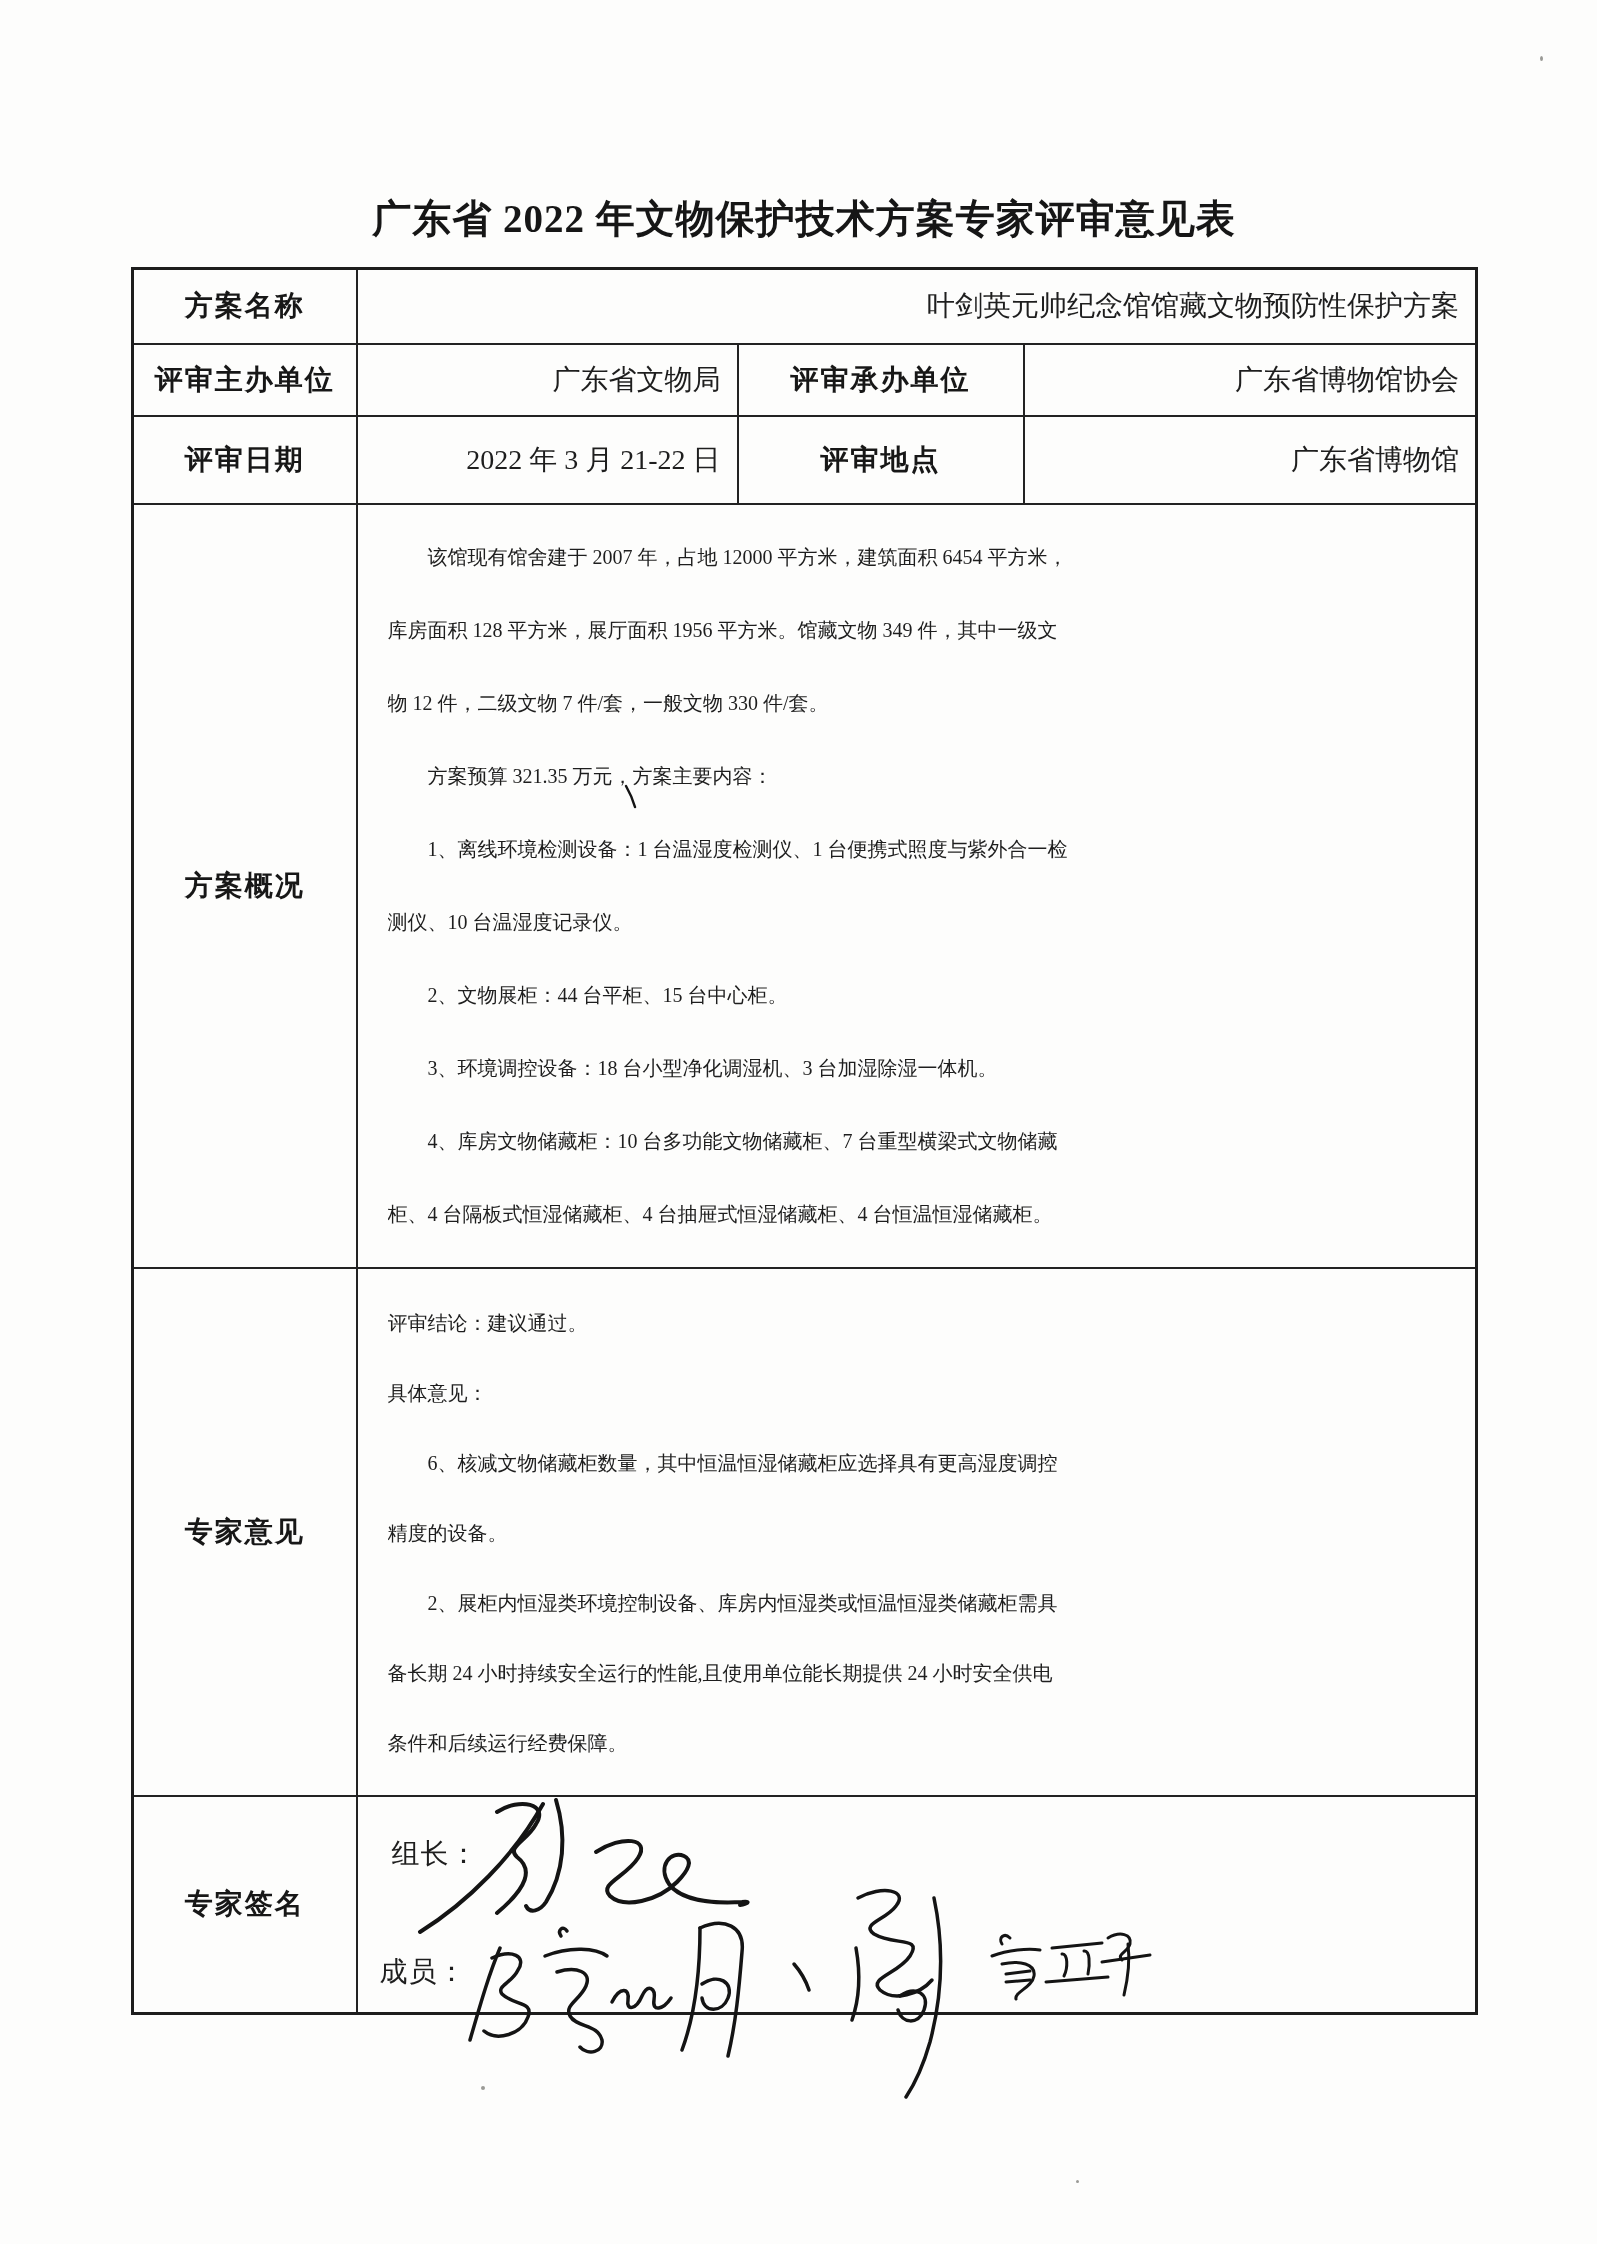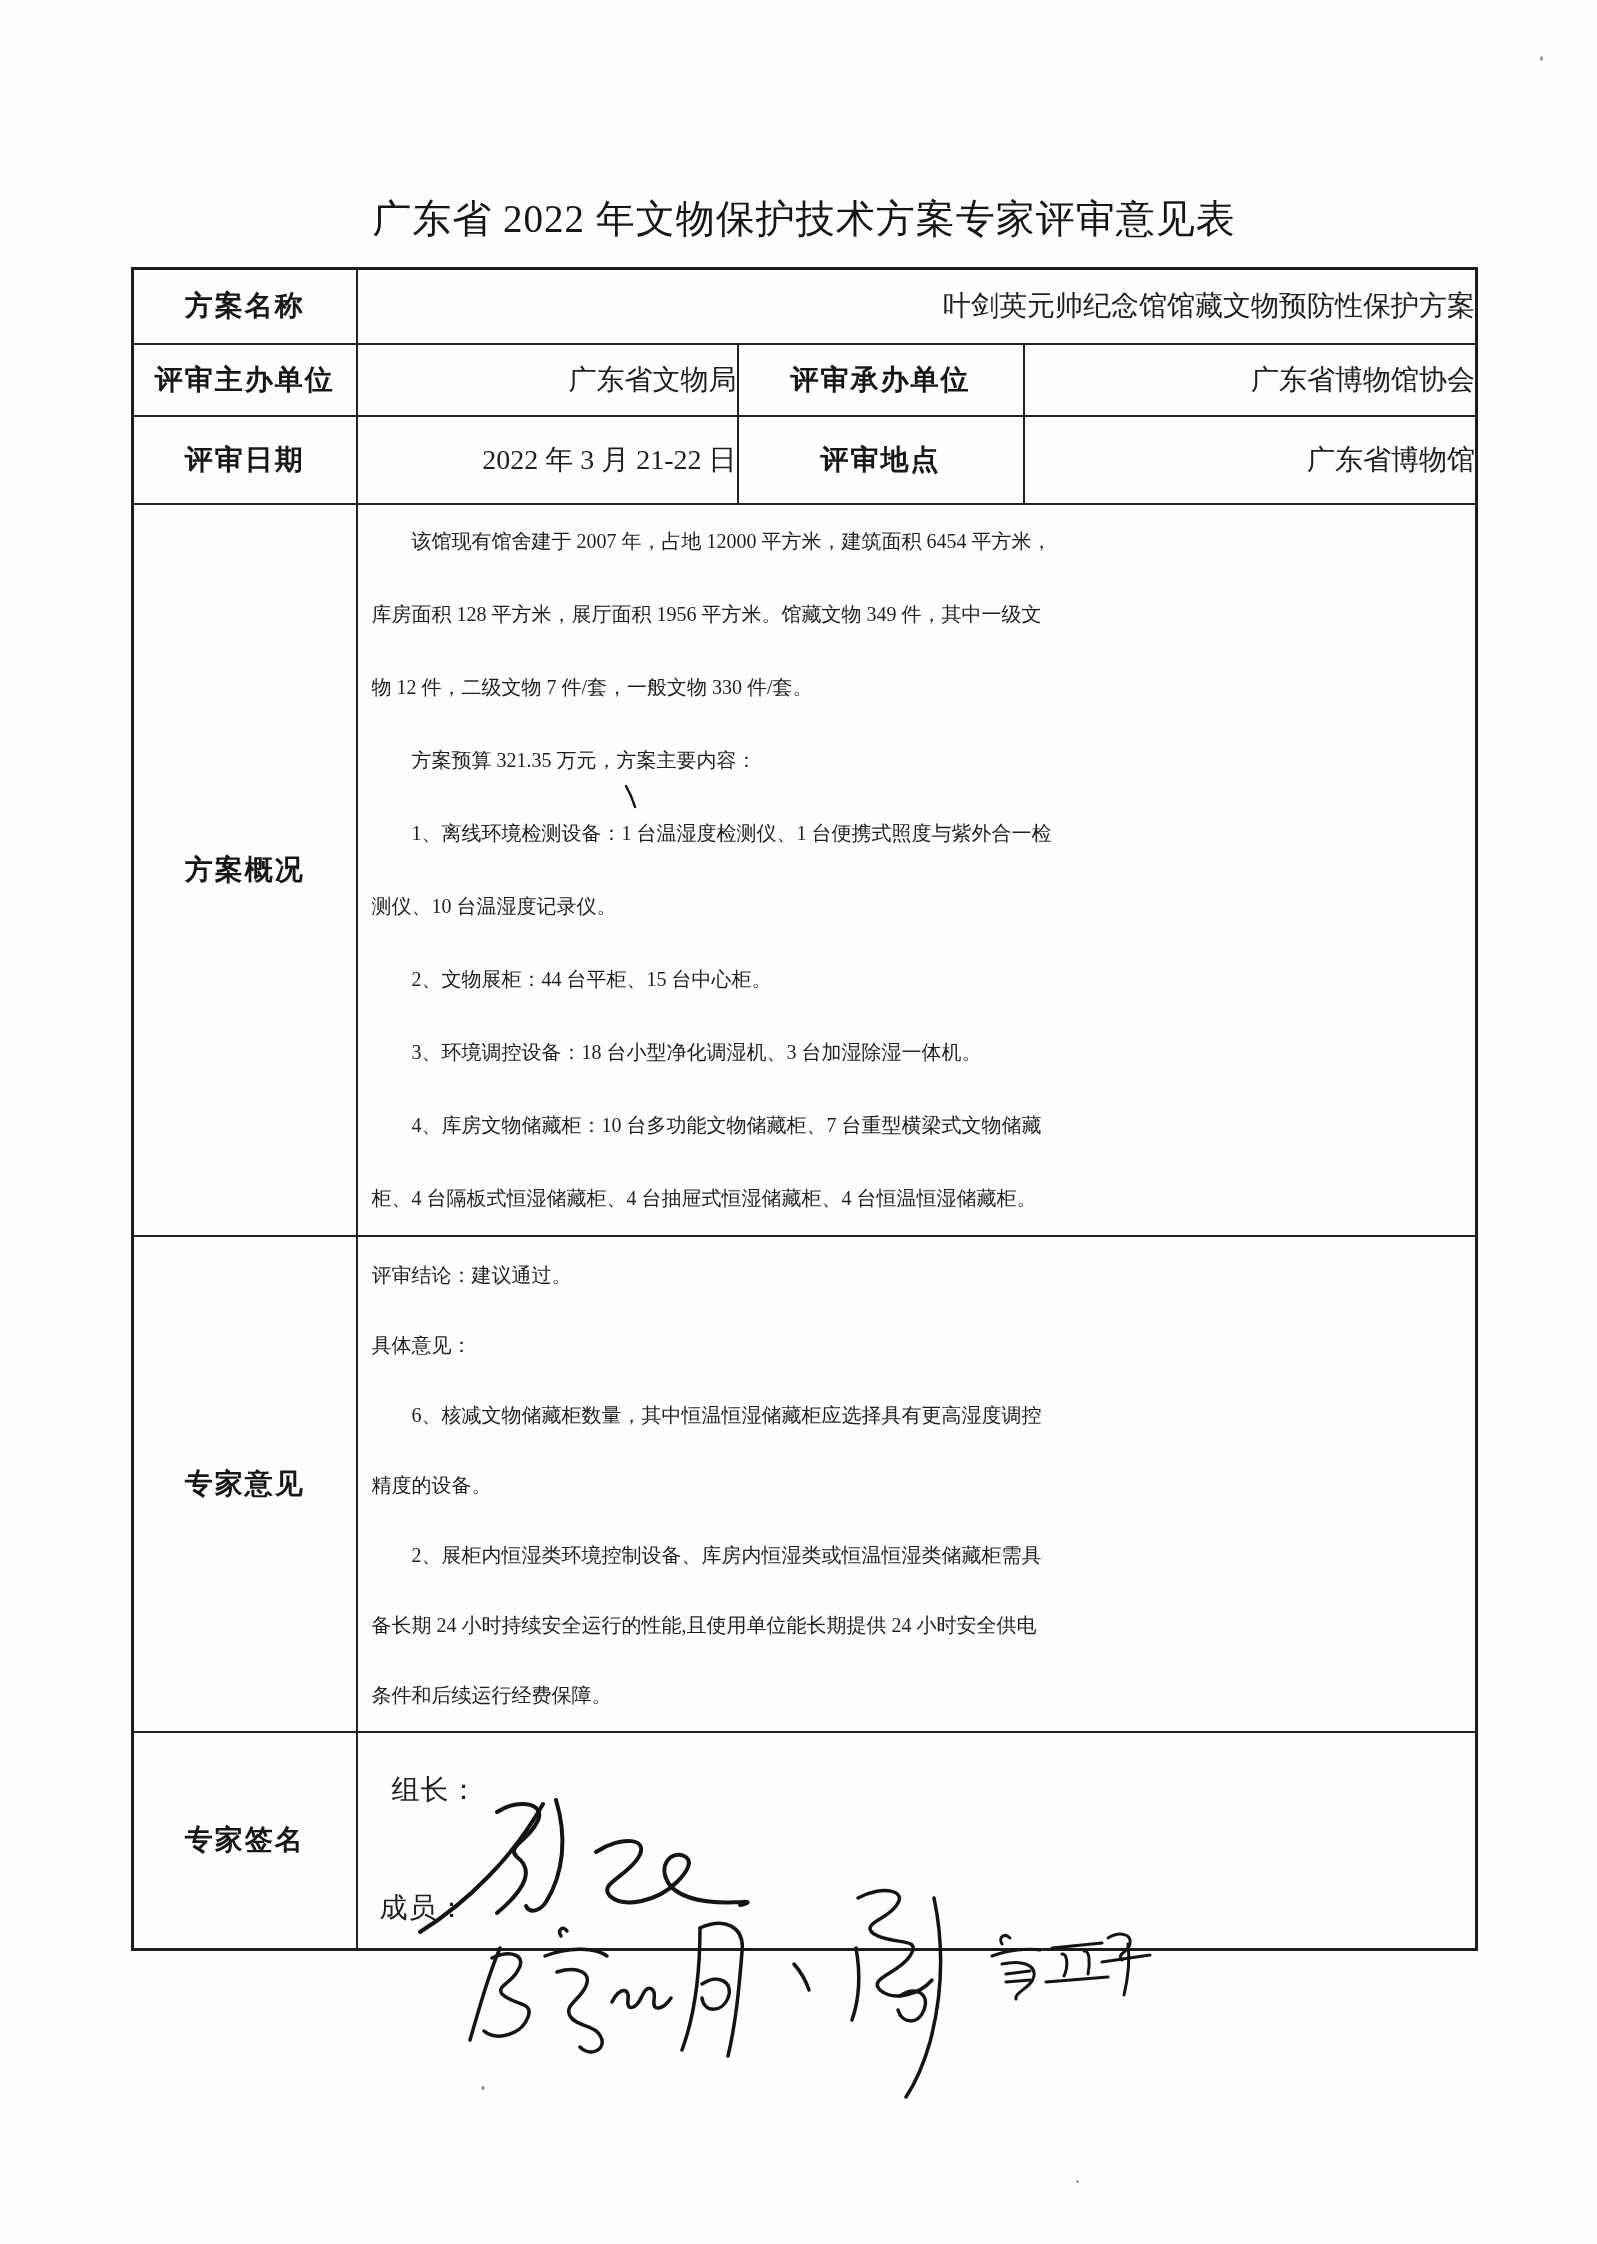--- a/index.html
+++ b/index.html
@@ -9,36 +9,36 @@
     background:#fdfdfc;
     overflow:hidden;
     font-family:"Liberation Serif", serif;
     color:#1b1b1b;
   }
   .doc-title{
     position:absolute;
     left:132px;top:192px;width:1344px;
     text-align:center;
     font-size:39px;
-    font-weight:400;
+    font-weight:700;
     letter-spacing:1px;
     color:#161616;
     font-family:"Liberation Serif", serif;
   }
   table.review-table{
     position:absolute;
     left:131px;top:267px;
     width:1344px;
     border-collapse:collapse;
     table-layout:fixed;
     border:3px solid #1d1d1d;
   }
   td{
     border:2px solid #222;
-    padding:0;
+    padding:16px;
     vertical-align:middle;
     font-size:28px;
     color:#1e1e1e;
   }
   td.lbl{
     text-align:center;
     font-weight:700;
     font-family:"Liberation Sans", sans-serif;
     letter-spacing:2px;
     color:#171717;

